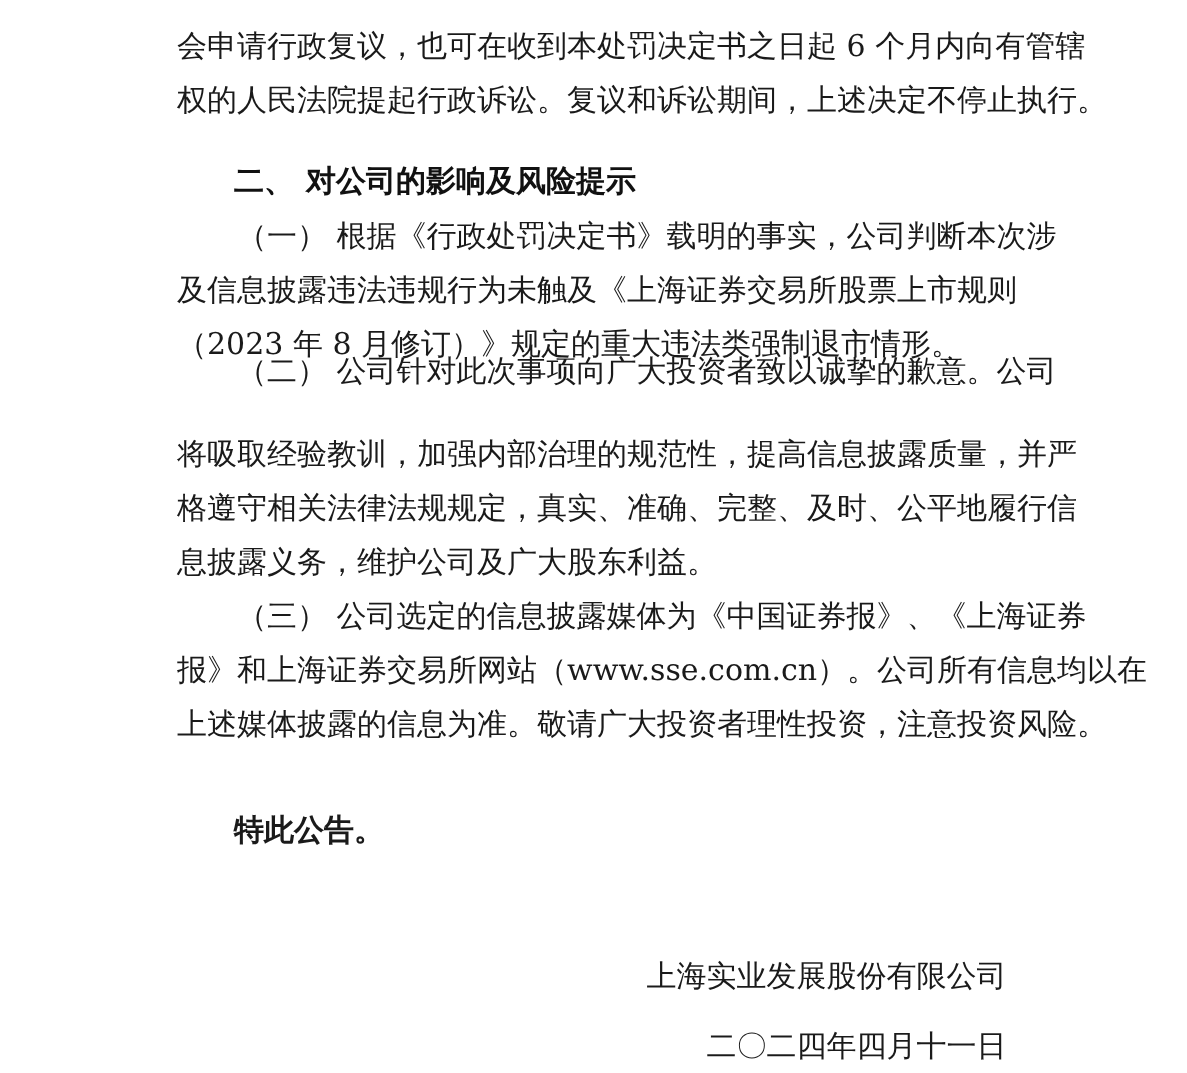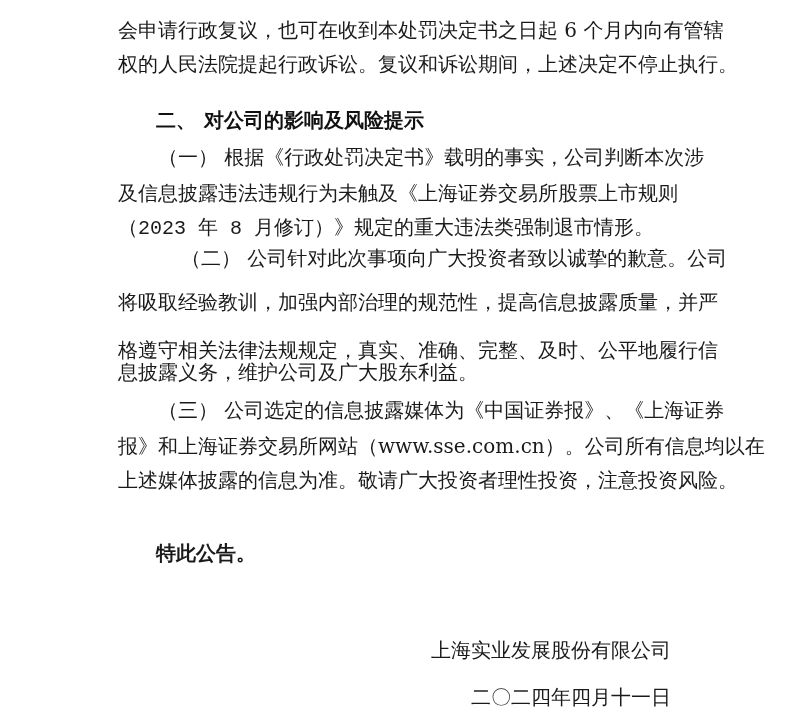--- a/index.html
+++ b/index.html
@@ -25,21 +25,20 @@
       white-space: nowrap;
       text-align: justify;
       text-align-last: justify;
     }
     .line.indent {
       left: 158px;
       width: 514px;
     }
     .line.last {
       text-align-last: left;
-      font-family: Liberation Mono, monospace;
     }
     .heading {
       position: absolute;
       left: 156px;
       font-size: 20px;
       line-height: 24px;
       font-weight: bold;
       font-family: "DejaVu Sans", "Liberation Sans", sans-serif;
       white-space: nowrap;
       color: #111;
@@ -74,23 +73,23 @@
   <div class="line last" style="top:54px;">权的人民法院提起行政诉讼。复议和诉讼期间，上述决定不停止执行。</div>
 
   <div class="heading" style="top:108px;">
     <span class="num">二、</span><span>对公司的影响及风险提示</span>
   </div>
 
   <div class="line indent" style="top:145px;">（一） 根据《行政处罚决定书》载明的事实，公司判断本次涉</div>
   <div class="line" style="top:181px;">及信息披露违法违规行为未触及《上海证券交易所股票上市规则</div>
   <div class="line last" style="top:217px;">（2023 年 8 月修订）》规定的重大违法类强制退市情形。</div>
 
-  <div class="line indent" style="top:246px;margin-left:23px;">（二） 公司针对此次事项向广大投资者致以诚挚的歉意。公司</div>
+  <div class="line indent" style="top:235px;">（二） 公司针对此次事项向广大投资者致以诚挚的歉意。公司</div>
   <div class="line" style="top:290px;">将吸取经验教训，加强内部治理的规范性，提高信息披露质量，并严</div>
-  <div class="line" style="top:326px;margin-top:12px;">格遵守相关法律法规规定，真实、准确、完整、及时、公平地履行信</div>
+  <div class="line" style="top:326px;">格遵守相关法律法规规定，真实、准确、完整、及时、公平地履行信</div>
   <div class="line last" style="top:362px;">息披露义务，维护公司及广大股东利益。</div>
 
   <div class="line indent" style="top:398px;">（三） 公司选定的信息披露媒体为《中国证券报》、《上海证券</div>
   <div class="line" style="top:434px;">报》和上海证券交易所网站（www.sse.com.cn）。公司所有信息均以在</div>
   <div class="line last" style="top:470px;">上述媒体披露的信息为准。敬请广大投资者理性投资，注意投资风险。</div>
 
   <div class="closing" style="top:541px;">特此公告。</div>
 
   <div class="sign" style="top:638px;margin-left:27px;">上海实业发展股份有限公司</div>
   <div class="sign" style="top:673px;margin-top:12px;">二〇二四年四月十一日</div>

